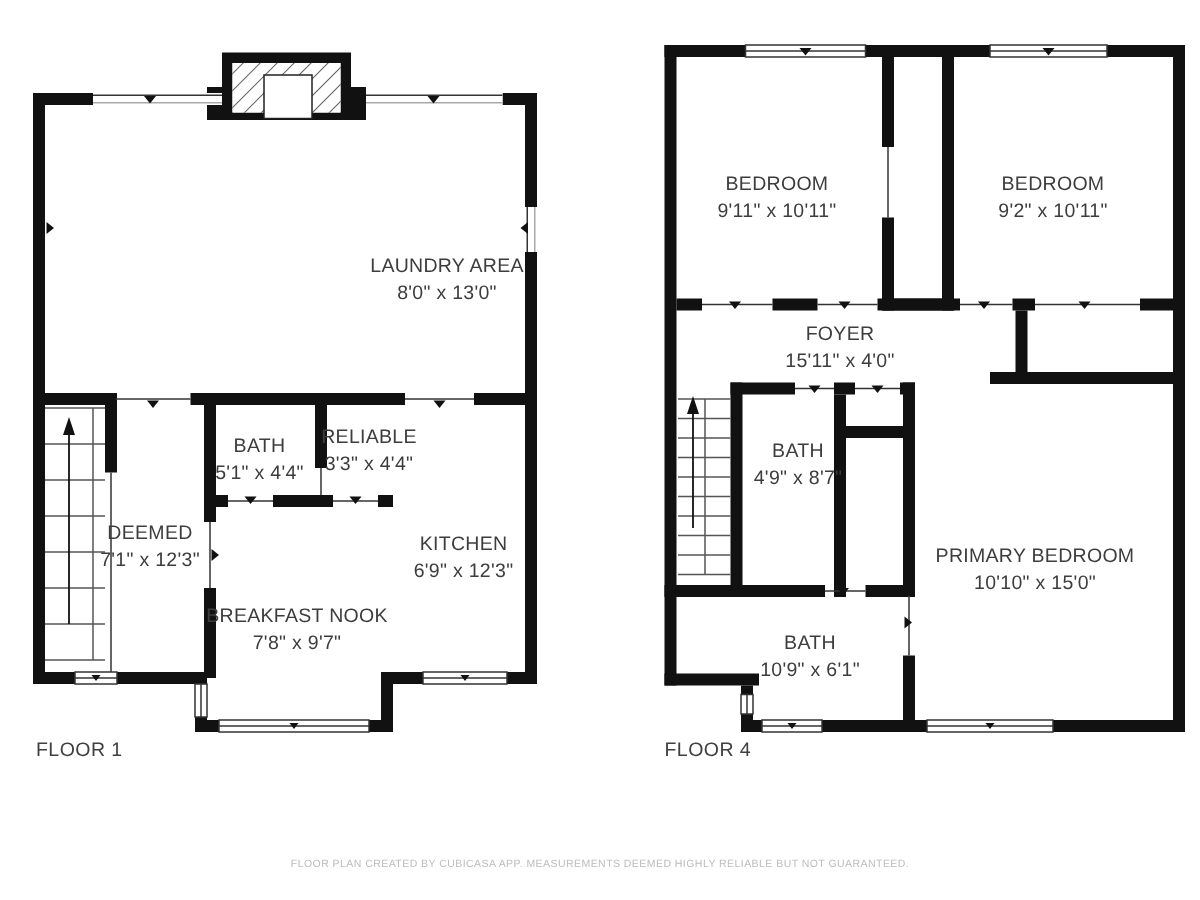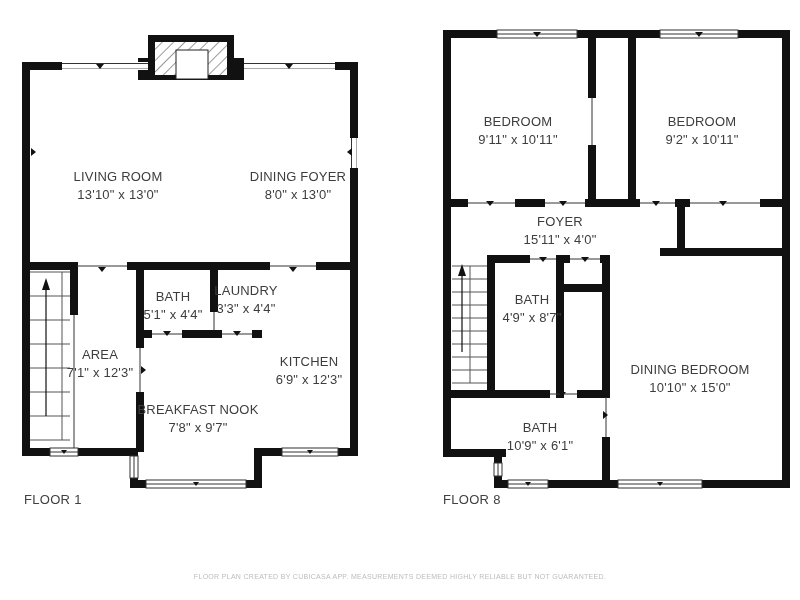--- a/index.html
+++ b/index.html
@@ -213,38 +213,34 @@
       <polygon points="719,201 727,201 723,206"></polygon>
       <polygon points="539,257 547,257 543,262"></polygon>
       <polygon points="581,257 589,257 585,262"></polygon>
       <polygon points="558,392 566,392 562,397"></polygon>
       <polygon points="603,411 603,419 608,415"></polygon>
       <polygon points="525,482 531,482 528,486"></polygon>
       <polygon points="657,482 663,482 660,486"></polygon>
     </g>
   </svg>
 
-  <div class="room-label" style="left:118px;top:186px">
-    <div class="room-name">LIVING ROOM</div>
-    <div class="room-dims">13'10" x 13'0"</div>
-  </div>
   <div class="room-label" style="left:298px;top:186px">
-    <div class="room-name">DINING FOYER</div>
+    <div class="room-name">LAUNDRY AREA</div>
     <div class="room-dims">8'0" x 13'0"</div>
   </div>
   <div class="room-label" style="left:173px;top:306px">
     <div class="room-name">BATH</div>
     <div class="room-dims">5'1" x 4'4"</div>
   </div>
   <div class="room-label" style="left:246px;top:300px">
-    <div class="room-name">LAUNDRY</div>
+    <div class="room-name">RELIABLE</div>
     <div class="room-dims">3'3" x 4'4"</div>
   </div>
   <div class="room-label" style="left:100px;top:364px">
-    <div class="room-name">AREA</div>
+    <div class="room-name">DEEMED</div>
     <div class="room-dims">7'1" x 12'3"</div>
   </div>
   <div class="room-label" style="left:309px;top:371px">
     <div class="room-name">KITCHEN</div>
     <div class="room-dims">6'9" x 12'3"</div>
   </div>
   <div class="room-label" style="left:198px;top:419px">
     <div class="room-name">BREAKFAST NOOK</div>
     <div class="room-dims">7'8" x 9'7"</div>
   </div>
@@ -259,25 +255,25 @@
   </div>
   <div class="room-label" style="left:560px;top:231px">
     <div class="room-name">FOYER</div>
     <div class="room-dims">15'11" x 4'0"</div>
   </div>
   <div class="room-label" style="left:532px;top:309px">
     <div class="room-name">BATH</div>
     <div class="room-dims">4'9" x 8'7"</div>
   </div>
   <div class="room-label" style="left:690px;top:379px">
-    <div class="room-name">DINING BEDROOM</div>
+    <div class="room-name">PRIMARY BEDROOM</div>
     <div class="room-dims">10'10" x 15'0"</div>
   </div>
   <div class="room-label" style="left:540px;top:437px">
     <div class="room-name">BATH</div>
     <div class="room-dims">10'9" x 6'1"</div>
   </div>
 
   <div class="floor-label" style="left:24px;top:492px">FLOOR 1</div>
-  <div class="floor-label" style="left:443px;top:492px">FLOOR 8</div>
+  <div class="floor-label" style="left:443px;top:492px">FLOOR 4</div>
 
   <div class="disclaimer">FLOOR PLAN CREATED BY CUBICASA APP. MEASUREMENTS DEEMED HIGHLY RELIABLE BUT NOT GUARANTEED.</div>
 </div>
 
 </body></html>

